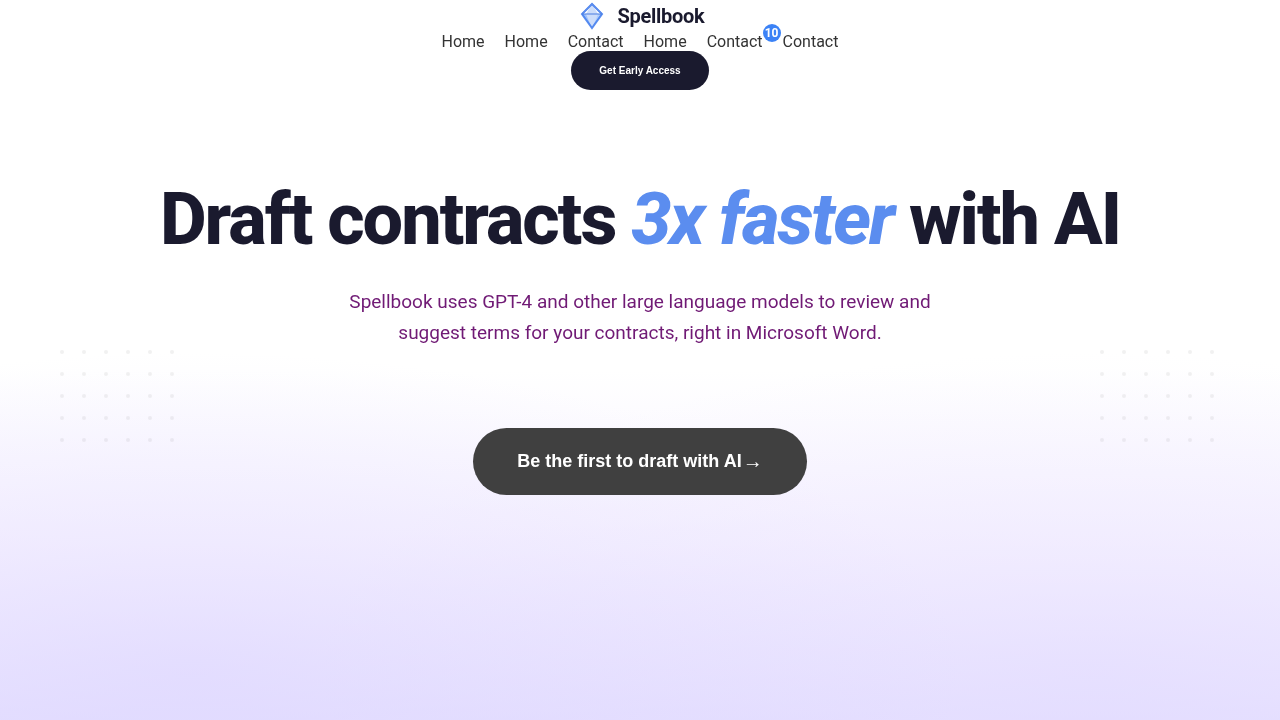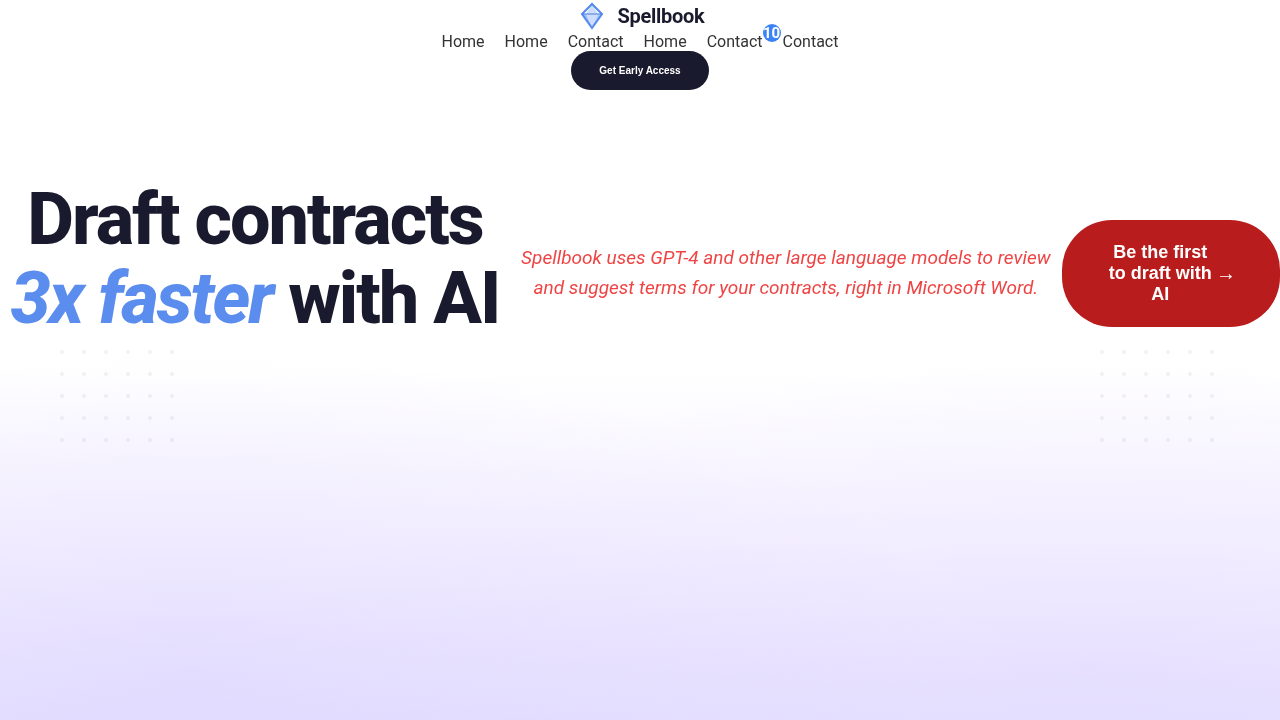--- a/index.html
+++ b/index.html
@@ -93,21 +93,21 @@
     .nav-careers {
       position: relative;
     }
 
     .careers-badge {
       position: absolute;
       top: -8px;
       right: -18px;
       background: #3b82f6;
       color: white;
-      font-size: 15px;
+      font-size: 12px;
       font-weight: 700;
       border-radius: 50%;
       width: 18px;
       height: 18px;
       display: flex;
       align-items: center;
       justify-content: center;
     }
 
     .cta-button-nav {
@@ -120,20 +120,21 @@
       font-weight: 600;
       cursor: pointer;
       white-space: nowrap;
     }
 
     
     .hero {
       position: relative;
       z-index: 5;
       display: flex;
+      flex-direction: column;
       align-items: center;
       text-align: center;
       padding-top: 100px;
     }
 
     .hero-title {
       font-size: 72px;
       font-weight: 800;
       color: #1a1a2e;
       letter-spacing: -2px;
@@ -141,29 +142,29 @@
       margin-bottom: 28px;
     }
 
     .hero-title-highlight {
       color: #5b8def;
       font-style: italic;
     }
 
     .hero-subtitle {
       font-size: 19px;
-      color: #ef4444;
+      color: #701a75;
       line-height: 1.6;
       max-width: 620px;
+      margin-bottom: 80px;
       font-weight: 400;
-      font-style: italic;
     }
 
     .hero-cta {
-      background: #b91c1c;
+      background: #404040;
       color: white;
       border: none;
       border-radius: 50px;
       padding: 22px 44px;
       font-size: 18px;
       font-weight: 600;
       cursor: pointer;
       display: flex;
       align-items: center;
       gap: 1px;

